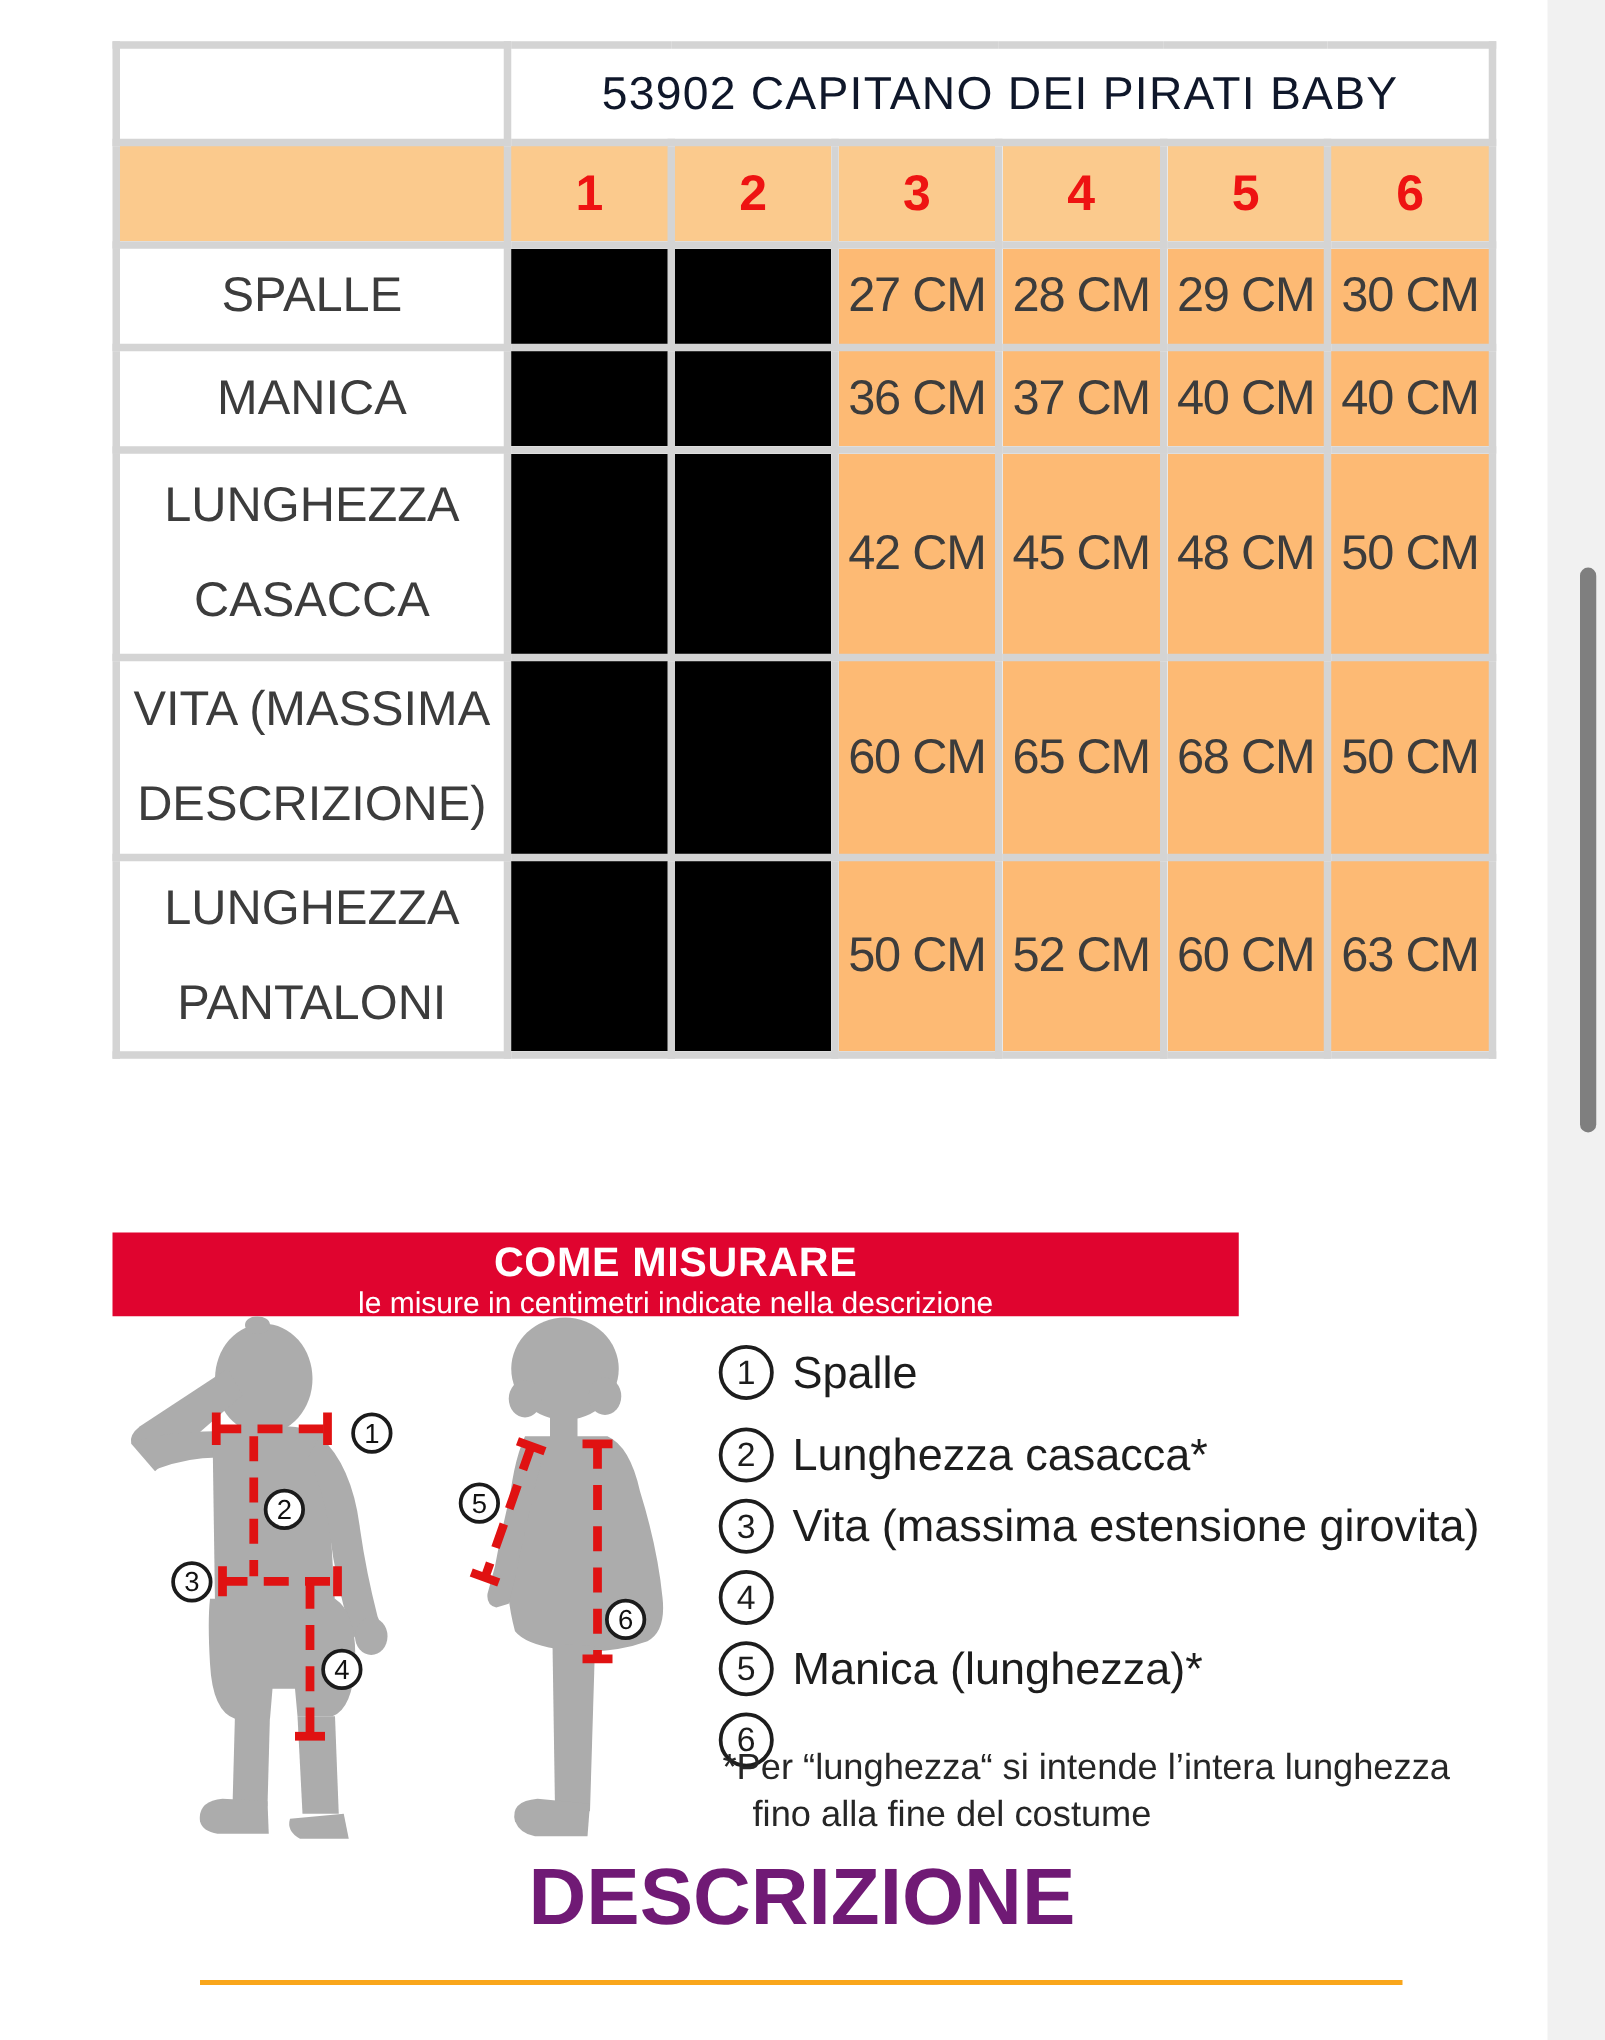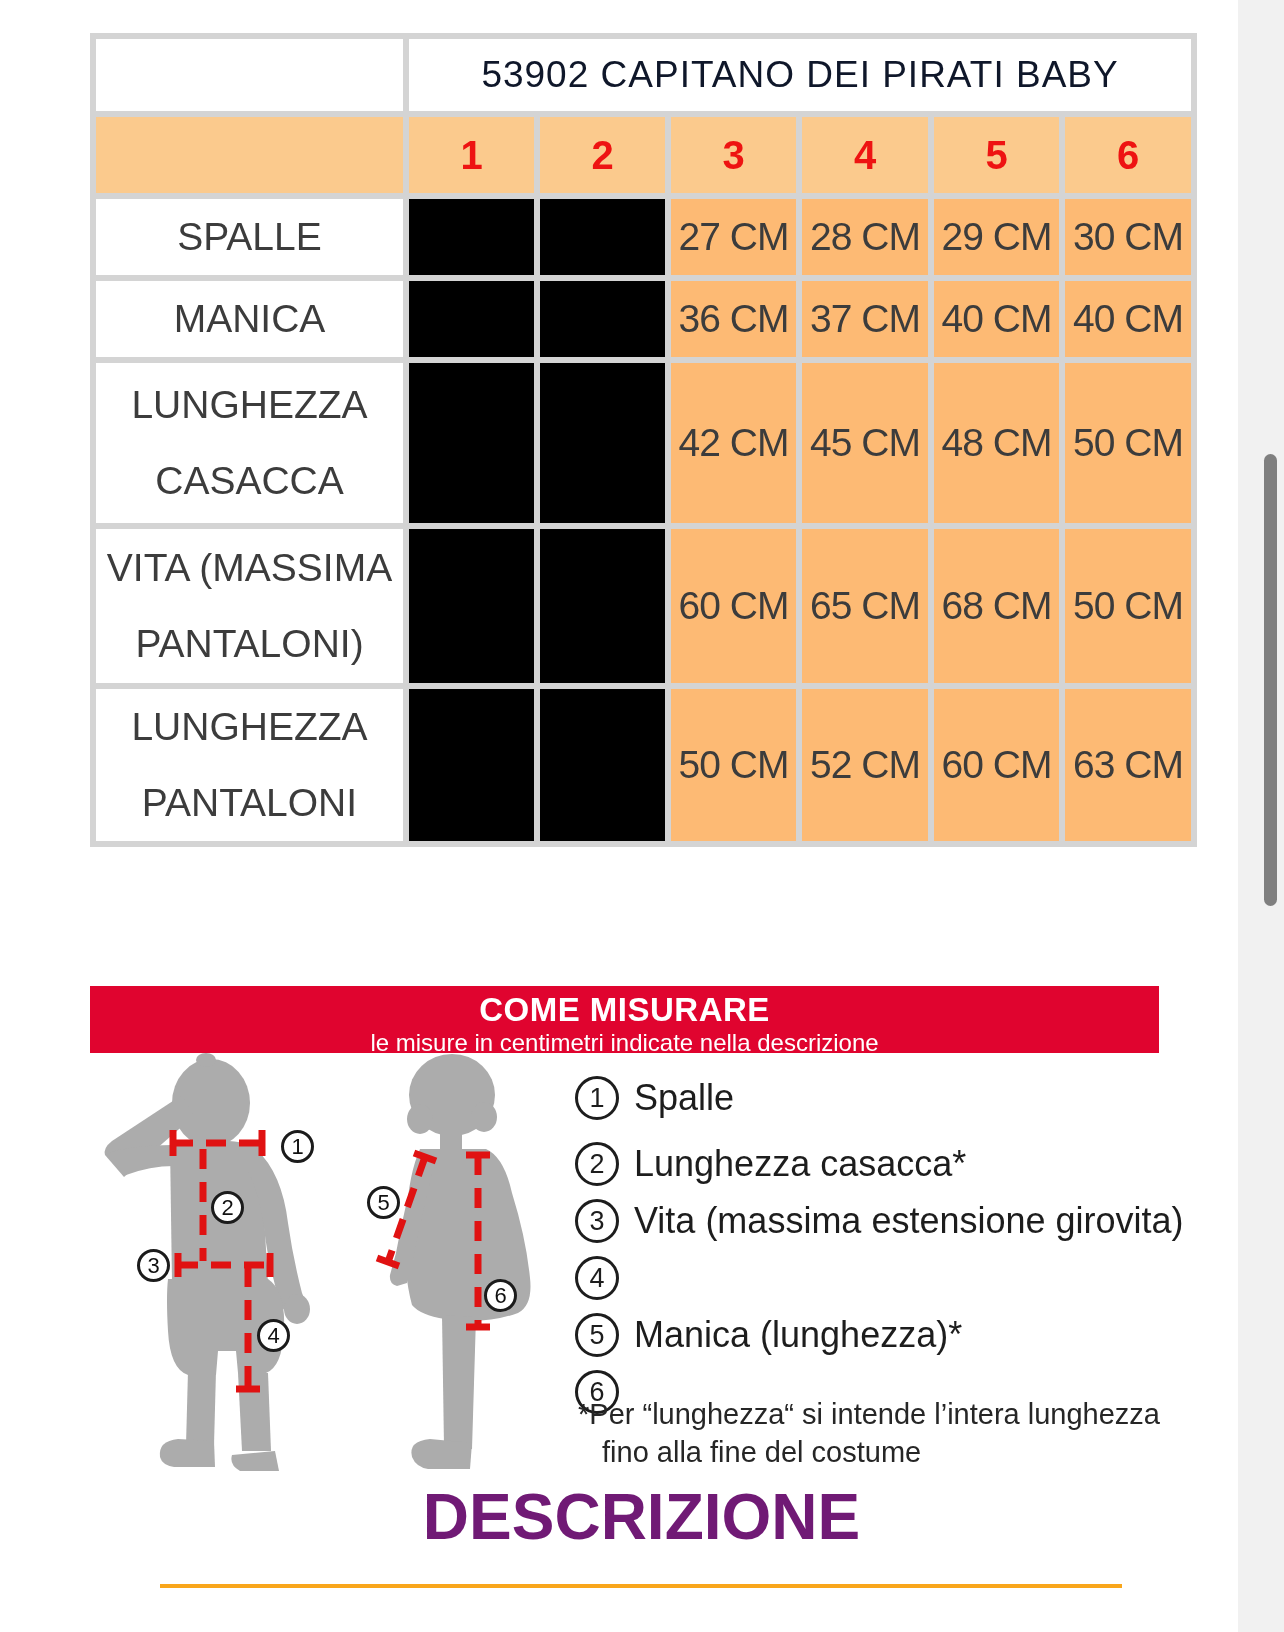--- a/index.html
+++ b/index.html
@@ -24,21 +24,21 @@
     text-align:center;
   }
   td.row-label{
     font-size:39px;color:#3c3c3c;text-align:center;line-height:1.95;
     background:#fff;
   }
   td.cell{font-size:39px;color:#3c3c3c;text-align:center;letter-spacing:-1px;background:#fdba74;}
   td.blackout{background:#000;}
   
   .banner{
-    position:absolute;left:90px;top:986px;width:1069px;height:67px;
+    position:absolute;left:90px;top:986px;width:901px;height:67px;
     background:#e0042f;color:#fff;text-align:center;
   }
   .banner .bt{margin:5px 0 0;font-size:33px;font-weight:bold;letter-spacing:.5px;}
   .banner .bs{font-size:24px;margin-top:0;}
   
   .silhouette-svg{position:absolute;left:90px;top:1053px;}
   .marker{
     position:absolute;width:27px;height:27px;border:3px solid #1b1b1b;border-radius:50%;
     background:#fff;display:flex;align-items:center;justify-content:center;
     font-size:22px;color:#111;z-index:3;
@@ -126,21 +126,21 @@
         <td class="cell blackout"></td>
         <td class="cell blackout"></td>
         <td class="cell">42 CM</td>
         <td class="cell">45 CM</td>
         <td class="cell">48 CM</td>
         <td class="cell">50 CM</td>
       </tr>
       <tr style="height: 160px;">
         <td class="row-label">
           <div>VITA (MASSIMA</div>
-          <div>PANTALONI)</div>
+          <div>DESCRIZIONE)</div>
         </td>
         <td class="cell blackout"></td>
         <td class="cell blackout"></td>
         <td class="cell">60 CM</td>
         <td class="cell">65 CM</td>
         <td class="cell">68 CM</td>
         <td class="cell">50 CM</td>
       </tr>
       <tr style="height: 158px;">
         <td class="row-label">

